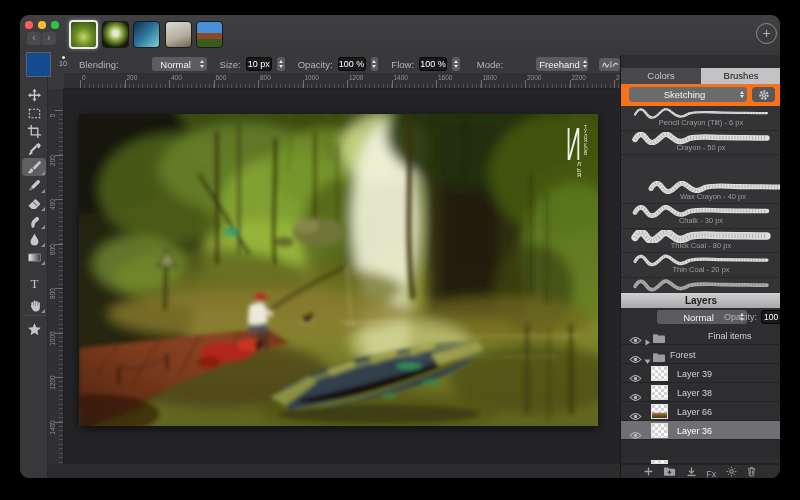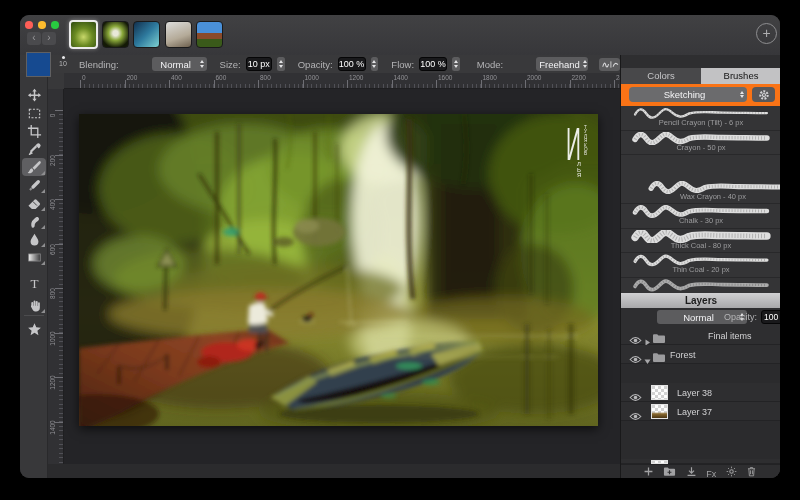--- a/index.html
+++ b/index.html
@@ -542,37 +542,53 @@
               <circle cx="7" cy="5" r="2" fill="#b8b8ba"></circle>
             </svg></span>
           <span class="disc"><svg width="7" height="7" viewBox="0 0 7 7">
               <path d="M.5 1.5 L3.5 6 6.5 1.5Z" fill="#a8a8aa"></path>
             </svg></span>
           <span class="fold"><svg width="14" height="11" viewBox="0 0 14 11">
               <path d="M1 2.2 Q1 1.2 2 1.2 H5.2 L6.4 2.6 H12 Q13 2.6 13 3.6 V9 Q13 10 12 10 H2 Q1 10 1 9 Z" fill="#9c9c9e"></path>
             </svg></span>
           <span class="lname" style="left: 49px;">Forest</span>
         </div>
+        <div class="lrow" style="top: 38px;">
+          <span class="eye"><svg width="13" height="9" viewBox="0 0 14 10">
+              <path d="M1 5 Q7 -1.5 13 5 Q7 11.5 1 5Z" fill="none" stroke="#b8b8ba" stroke-width="1.2"></path>
+              <circle cx="7" cy="5" r="2" fill="#b8b8ba"></circle>
+            </svg></span>
+          <div class="thumb"></div>
+          <span class="lname" style="left: 56px;">Layer 39</span>
+        </div>
         <div class="lrow" style="top: 57px;">
           <span class="eye"><svg width="13" height="9" viewBox="0 0 14 10">
               <path d="M1 5 Q7 -1.5 13 5 Q7 11.5 1 5Z" fill="none" stroke="#b8b8ba" stroke-width="1.2"></path>
               <circle cx="7" cy="5" r="2" fill="#b8b8ba"></circle>
             </svg></span>
           <div class="thumb"></div>
           <span class="lname" style="left: 56px;">Layer 38</span>
         </div>
         <div class="lrow" style="top: 76px;">
           <span class="eye"><svg width="13" height="9" viewBox="0 0 14 10">
               <path d="M1 5 Q7 -1.5 13 5 Q7 11.5 1 5Z" fill="none" stroke="#b8b8ba" stroke-width="1.2"></path>
               <circle cx="7" cy="5" r="2" fill="#b8b8ba"></circle>
             </svg></span>
           <div class="thumb">
             <div class="artbit"></div>
           </div>
-          <span class="lname" style="left: 56px;">Layer 37</span>
+          <span class="lname" style="left: 56px;">Layer 66</span>
+        </div>
+        <div class="lrow sel" style="top: 95px;">
+          <span class="eye"><svg width="13" height="9" viewBox="0 0 14 10">
+              <path d="M1 5 Q7 -1.5 13 5 Q7 11.5 1 5Z" fill="none" stroke="#b8b8ba" stroke-width="1.2"></path>
+              <circle cx="7" cy="5" r="2" fill="#b8b8ba"></circle>
+            </svg></span>
+          <div class="thumb"></div>
+          <span class="lname" style="left: 56px;">Layer 36</span>
         </div>
         <div class="lrow" style="top: 133px; height: 5px;">
           <div class="thumb" style="top: 1px; height: 4px;"></div>
         </div>
       </div>
     <div class="pfooter" id="layerFooter">
         <span><svg width="11" height="11" viewBox="0 0 14 14">
             <path d="M7 2 V12 M2 7 H12" stroke="#a2a2a4" stroke-width="1.6"></path>
           </svg></span>
         <span><svg width="13" height="11" viewBox="0 0 14 11">

